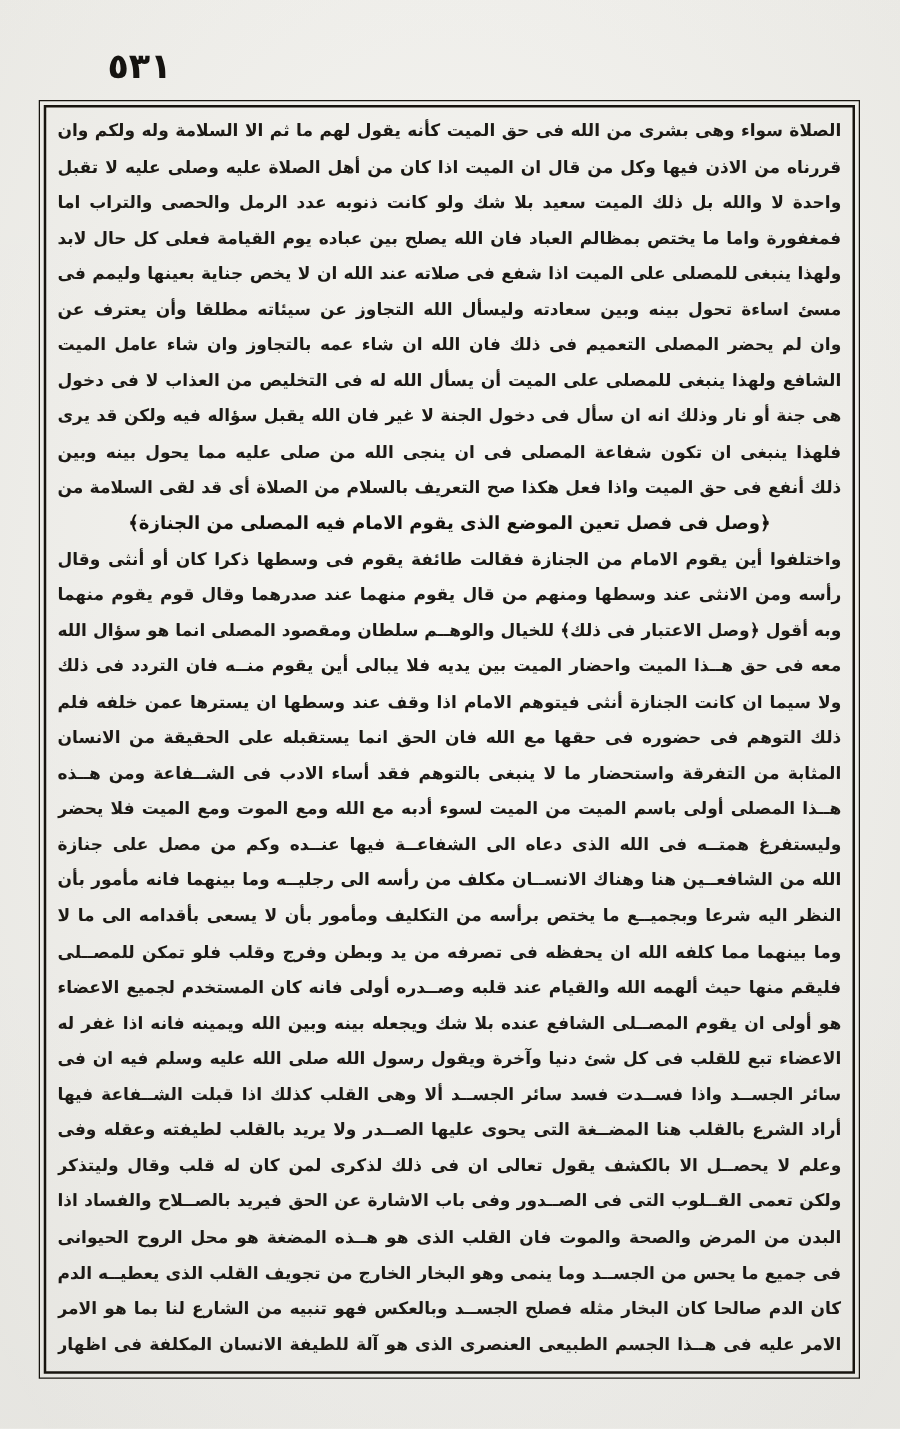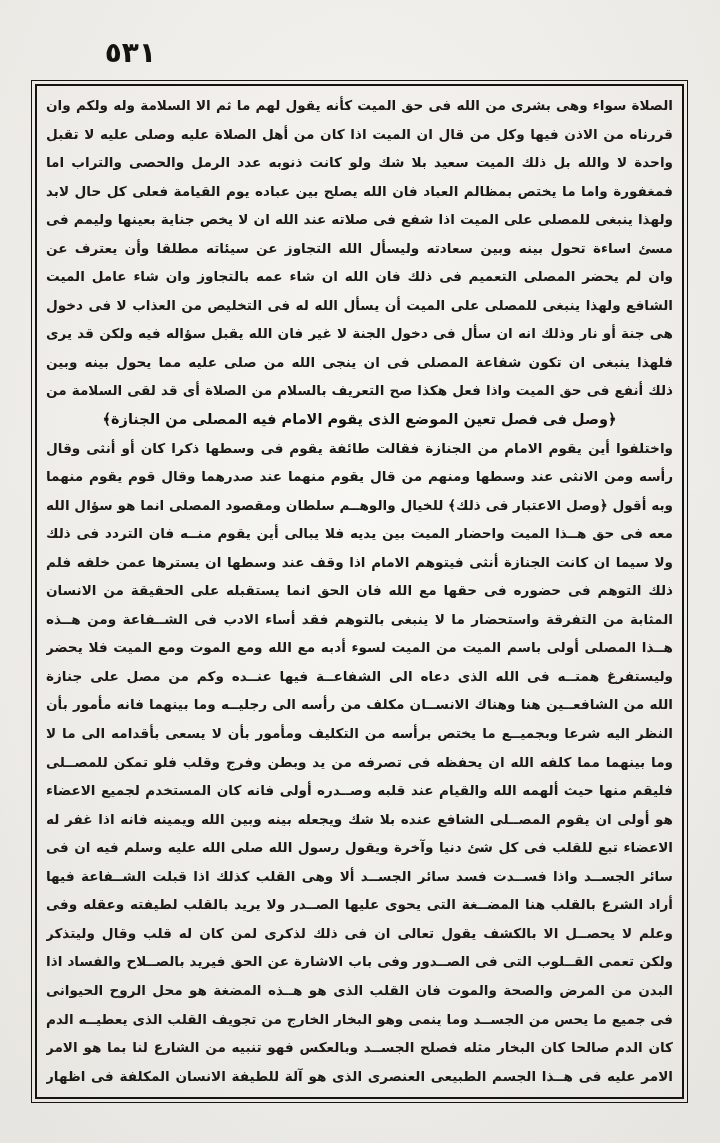--- a/index.html
+++ b/index.html
@@ -20,21 +20,21 @@
       linear-gradient(180deg, rgba(0,0,0,0.015), rgba(0,0,0,0.03));
     pointer-events:none;
   }
   .page-number{
     position:absolute;
     top:36px; left:86px;
     width:70px;
     font-size:28px;
     font-weight:bold;
     letter-spacing:2px;
-    text-align:right;
+    text-align:left;
     color:#151310;
   }
   .frame{
     position:absolute;
     left:31px; top:80px;
     width:657px; height:1023px;
     border:1px solid #17140f;
     background:transparent;
   }
   .frame-inner{

